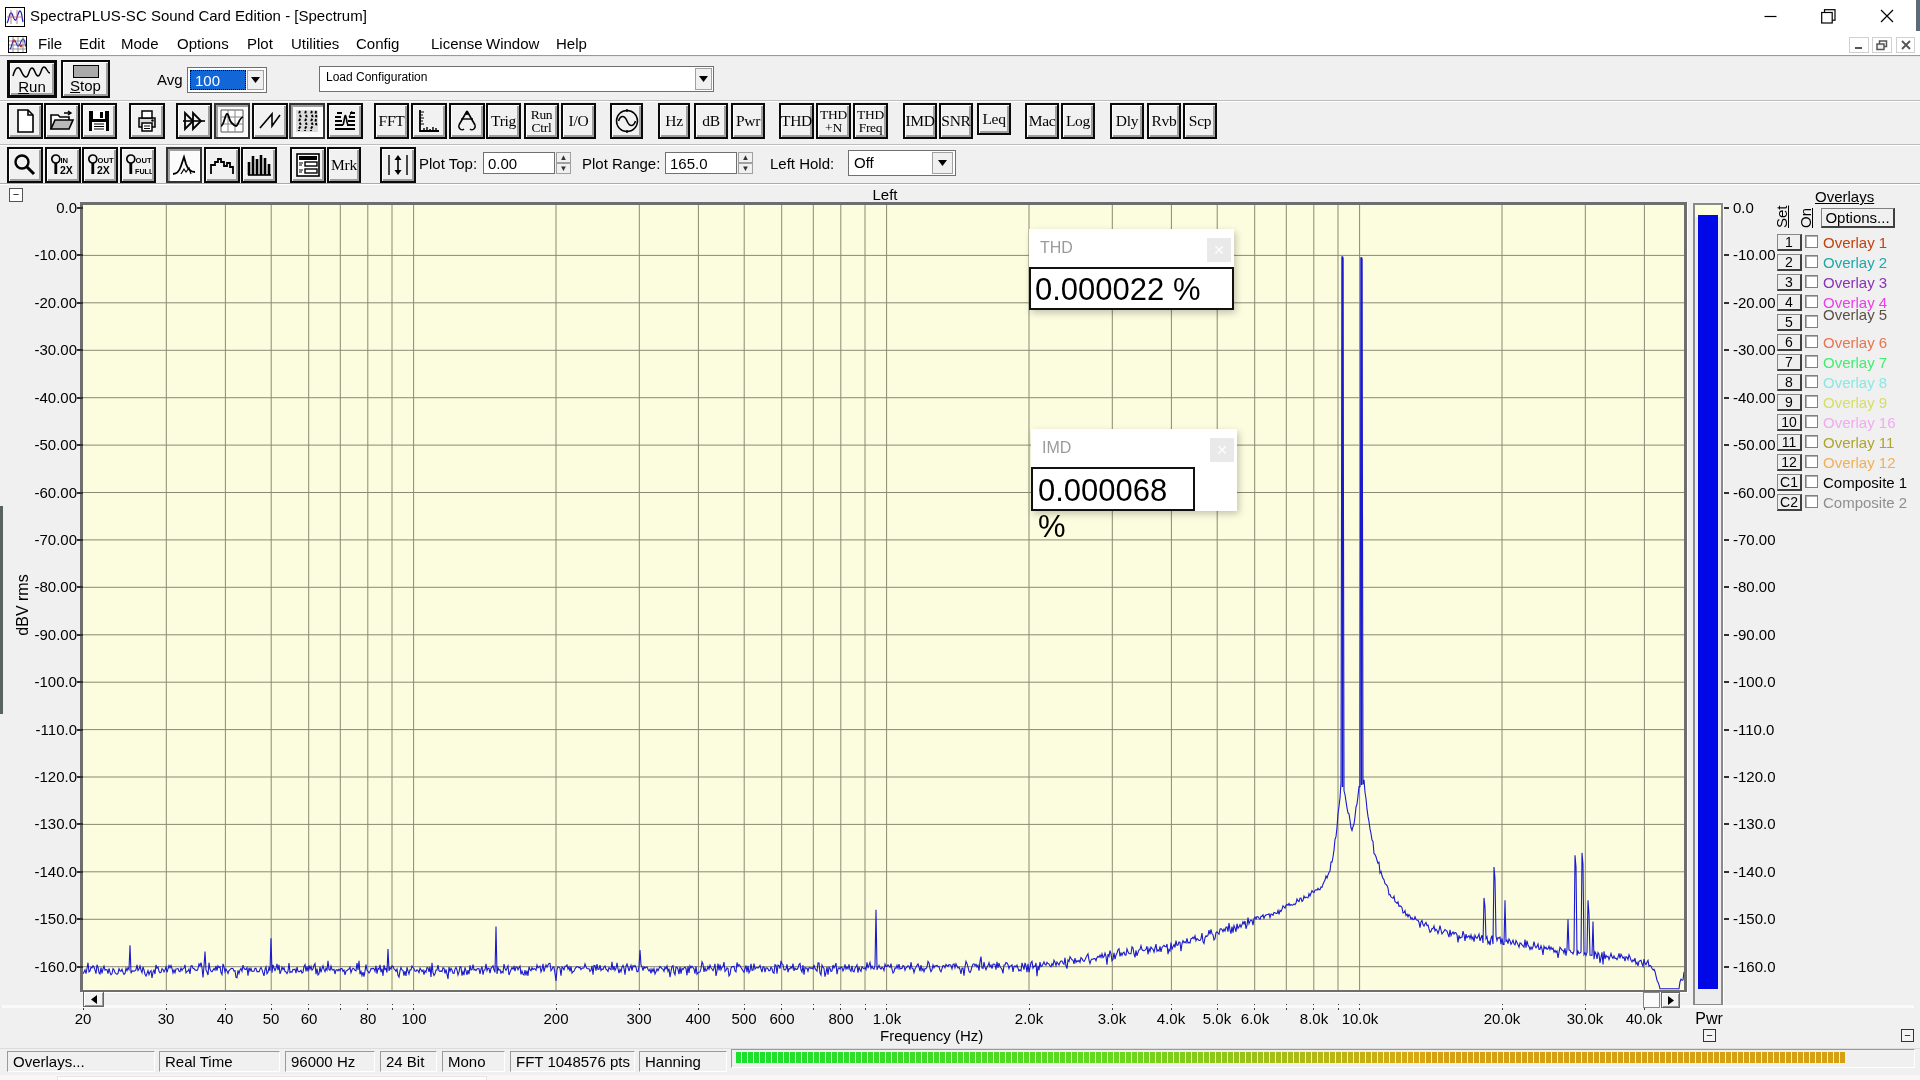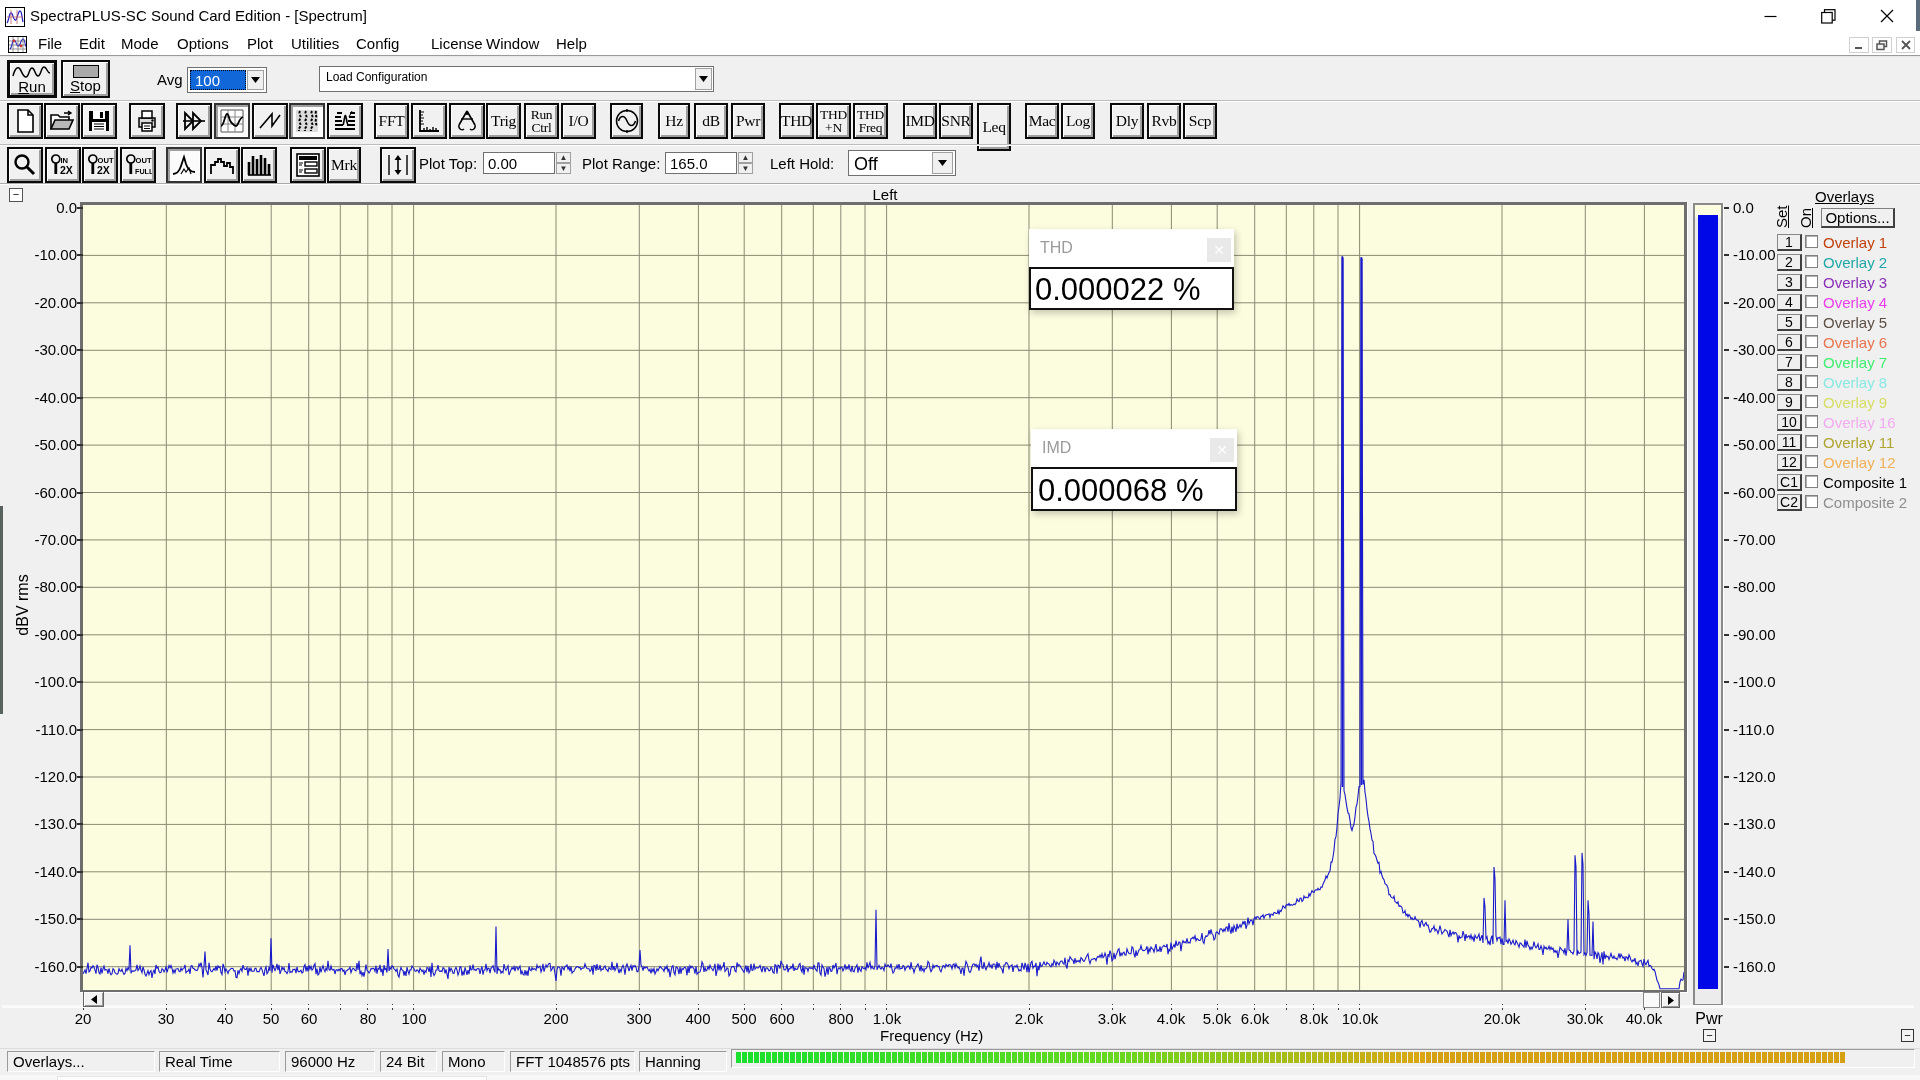--- a/index.html
+++ b/index.html
@@ -257,21 +257,21 @@
     </div>
     <div class="b" style="left:853px;top:103px;width:35px;height:36px">
       <span class="bl2">THD<br>Freq</span>
     </div>
     <div class="b" style="left:903px;top:103px;width:34px;height:36px">
       <span class="bl">IMD</span>
     </div>
     <div class="b" style="left:939px;top:103px;width:34px;height:36px">
       <span class="bl">SNR</span>
     </div>
-    <div class="b" style="left:977px;top:103px;width:34px;height:48px">
+    <div class="b" style="left:977px;top:103px;width:34px;height:32px">
       <span class="bl">Leq</span>
     </div>
     <div class="b" style="left:1025px;top:103px;width:34px;height:36px">
       <span class="bl">Mac</span>
     </div>
     <div class="b" style="left:1061px;top:103px;width:34px;height:36px">
       <span class="bl">Log</span>
     </div>
     <div class="b" style="left:1110px;top:103px;width:34px;height:36px">
       <span class="bl">Dly</span>
@@ -355,21 +355,21 @@
 <div class="abs" style="left:488px;top:155px;font-size:15px">0.00</div>
 <div class="spin" style="left:556px;top:152px">▲</div>
     <div class="spin" style="left:556px;top:163px">▼</div>
 <div class="abs" style="left:582px;top:155px;font-size:15px">Plot Range:</div>
 <div class="combo" style="left:665px;top:152px;width:72px;height:22px"></div>
 <div class="abs" style="left:670px;top:155px;font-size:15px">165.0</div>
 <div class="spin" style="left:738px;top:152px">▲</div>
     <div class="spin" style="left:738px;top:163px">▼</div>
 <div class="abs" style="left:770px;top:155px;font-size:15px">Left Hold:</div>
 <div class="combo" style="left:848px;top:150px;width:108px;height:26px"></div>
-<div class="abs" style="left:854px;top:154px;font-size:18px">Off</div>
+<div class="abs" style="left:854px;top:154px;font-size:15px">Off</div>
 <div class="carr" style="left:932px;top:152px;width:21px;height:22px">
       <svg width="9" height="6" viewBox="0 0 9 6">
         <path d="M0 0h9L4.5 6z" fill="#000"></path>
       </svg>
     </div>
 <div class="abs" style="left:0px;top:183px;width:1920px;height:2px;background:#aaa;border-bottom:1px solid #fff"></div>
 
 <div class="abs" style="left:9px;top:188px;width:14px;height:14px;background:#fff;border:1px solid #555;font-size:11px;line-height:11px;text-align:center">−</div>
 <div class="abs" style="left:860px;top:186px;width:50px;text-align:center;font-size:15px">Left</div>
 <div id="plotborder"></div>
@@ -581,21 +581,21 @@
     <div class="oc" style="top:255px"></div>
     <div class="ol" style="top:254px;color:#1FA8A8">Overlay 2</div>
     <div class="ob" style="top:274px">3</div>
     <div class="oc" style="top:275px"></div>
     <div class="ol" style="top:274px;color:#8A30B8">Overlay 3</div>
     <div class="ob" style="top:294px">4</div>
     <div class="oc" style="top:295px"></div>
     <div class="ol" style="top:294px;color:#E93EE9">Overlay 4</div>
     <div class="ob" style="top:314px">5</div>
     <div class="oc" style="top:315px"></div>
-    <div class="ol" style="top:314px;color:#5C4F45">Overlay 5</div>
+    <div class="ol" style="top:306px;color:#5C4F45">Overlay 5</div>
     <div class="ob" style="top:334px">6</div>
     <div class="oc" style="top:335px"></div>
     <div class="ol" style="top:334px;color:#E87450">Overlay 6</div>
     <div class="ob" style="top:354px">7</div>
     <div class="oc" style="top:355px"></div>
     <div class="ol" style="top:354px;color:#40EE70">Overlay 7</div>
     <div class="ob" style="top:374px">8</div>
     <div class="oc" style="top:375px"></div>
     <div class="ol" style="top:374px;color:#8AE8E2">Overlay 8</div>
     <div class="ob" style="top:394px">9</div>
@@ -618,21 +618,21 @@
     <div class="ol" style="top:494px;color:#8E8E8E">Composite 2</div>
 
 <div class="fw" style="left:1029px;top:229px;width:205px;height:81px">
  <div class="fwt">THD</div>
       <div class="fwx" style="left:178px;top:9px;width:24px;height:24px;line-height:24px">✕</div>
  <div class="fwv" style="left:0;top:38px;width:205px;height:43px;padding:3px 0 0 4px">0.000022 %</div>
     </div>
 <div class="fw" style="left:1031px;top:429px;width:206px;height:82px">
  <div class="fwt">IMD</div>
       <div class="fwx" style="left:179px;top:9px;width:24px;height:24px;line-height:24px">✕</div>
- <div class="fwv" style="left:0;top:38px;width:206px;height:44px;padding:4px 0 0 5px">0.000068 %</div>
+ <div class="fwv" style="left:0;top:38px;width:164px;height:44px;padding:4px 0 0 5px">0.000068 %</div>
     </div>
 
 <div id="statusbar"></div>
 <div class="sp" style="top:1051px;left:7px;width:148px"><span>Overlays...</span></div>
     <div class="sp" style="top:1051px;left:159px;width:121px"><span>Real Time</span></div>
     <div class="sp" style="top:1051px;left:285px;width:90px"><span>96000 Hz</span></div>
     <div class="sp" style="top:1051px;left:380px;width:57px"><span>24 Bit</span></div>
     <div class="sp" style="top:1051px;left:442px;width:63px"><span>Mono</span></div>
     <div class="sp" style="top:1051px;left:510px;width:125px"><span>FFT 1048576 pts</span></div>
     <div class="sp" style="top:1051px;left:639px;width:88px"><span>Hanning</span></div>

